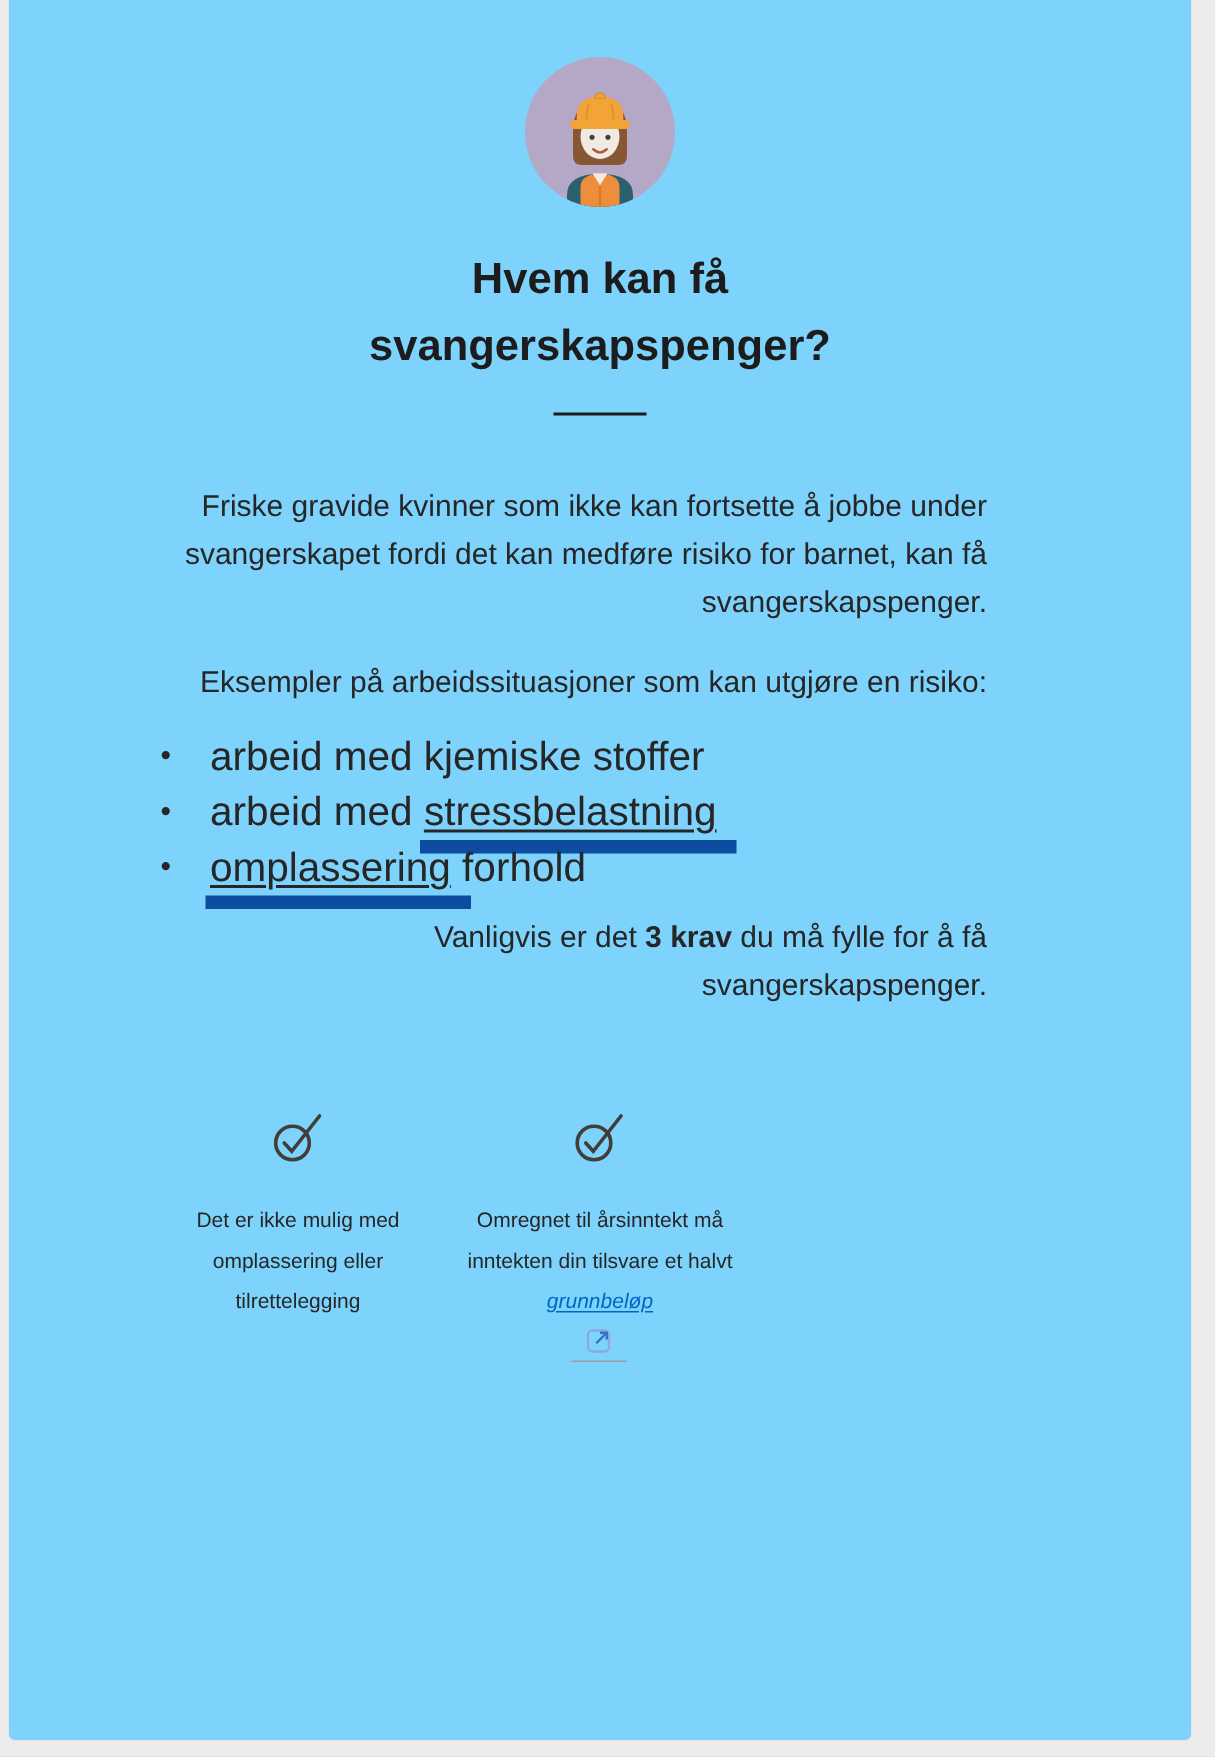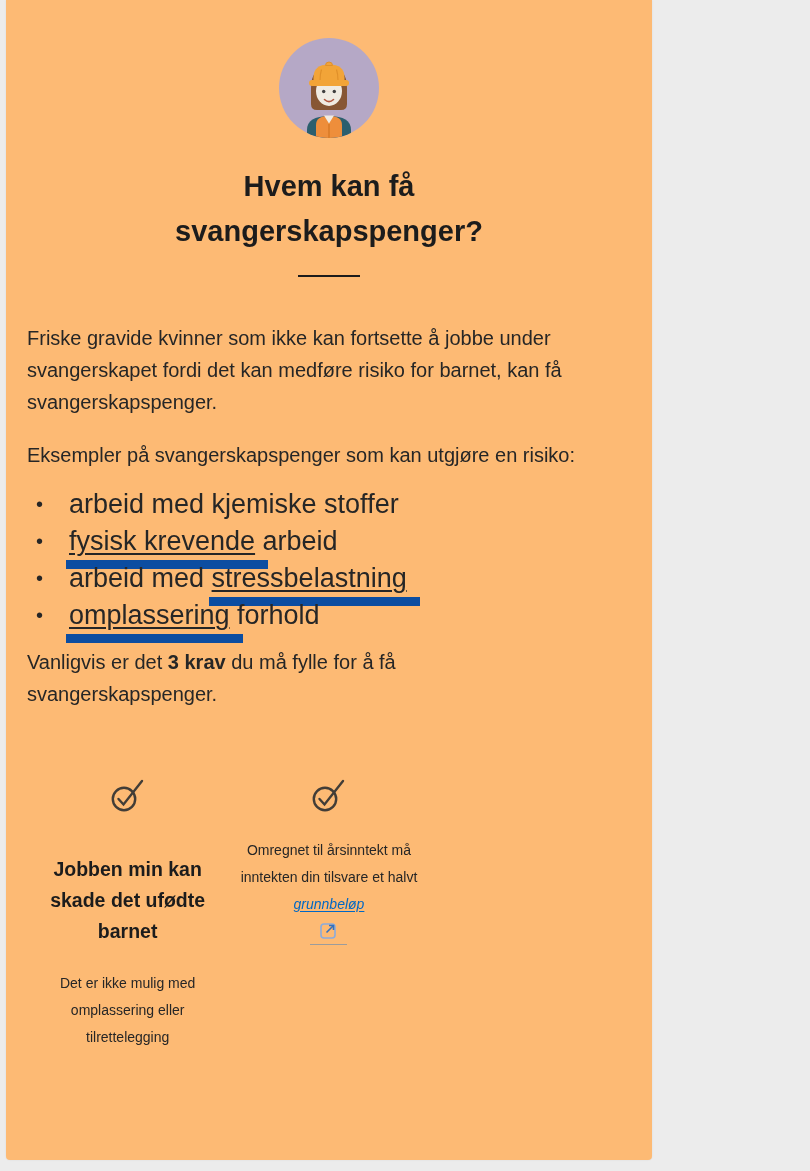--- a/index.html
+++ b/index.html
@@ -12,23 +12,23 @@
   .page {
     width: 810px;
     height: 1171px;
     position: relative;
     background: #ececec;
   }
   .card {
     position: absolute;
     left: 6px;
     top: 0;
-    width: 646px;
+    width: 788px;
     height: 1160px;
-    background: #fdba74;
+    background: #7dd3fc;
     border-radius: 0 0 4px 4px;
     box-shadow: 0 0 2px rgba(0,0,0,0.08);
     overflow: hidden;
   }
   .avatar {
     display: block;
     width: 100px;
     height: 100px;
     margin: 38px auto 0;
   }
@@ -50,20 +50,21 @@
   }
   .content {
     width: 604px;
     margin: 0 auto;
   }
   .body-text {
     font-size: 20px;
     line-height: 32px;
     margin: 0;
     max-width: 560px;
+    text-align: right;
   }
   .p1 { margin-top: 45px; }
   .p2 { margin-top: 21px; }
   .p3 { margin-top: 16px; }
   ul.risk-list {
     list-style: none;
     margin: 19px 0 0 0;
     padding: 0;
   }
   ul.risk-list li {
@@ -163,39 +164,37 @@
       </g>
     </svg>
 
     <h1 class="page-title">Hvem kan få svangerskapspenger?</h1>
     <hr class="title-divider">
 
     <div class="content">
 
       <p class="body-text p1">Friske gravide kvinner som ikke kan fortsette å jobbe under svangerskapet fordi det kan medføre risiko for barnet, kan få svangerskapspenger.</p>
 
-      <p class="body-text p2">Eksempler på svangerskapspenger som kan utgjøre en risiko:</p>
+      <p class="body-text p2">Eksempler på arbeidssituasjoner som kan utgjøre en risiko:</p>
 
       <ul class="risk-list">
         <li><span>arbeid med kjemiske stoffer</span></li>
-        <li><span class="hl">fysisk krevende</span><span> arbeid</span></li>
         <li><span>arbeid med </span><span class="hl">stressbelastning</span></li>
         <li><span class="hl">omplassering</span><span> forhold</span></li>
       </ul>
 
       <p class="body-text p3"><span>Vanligvis er det </span><strong>3 krav</strong><span> du må fylle for å få svangerskapspenger.</span></p>
 
       <div class="reqs">
 
         <div class="req">
           <svg class="check-icon" width="36" height="38" viewBox="0 0 36 38">
             <circle cx="14" cy="23" r="11.2" fill="none" stroke="#423d37" stroke-width="2.4"></circle>
             <path d="M8.5 23 l5 5.5 L32 5" fill="none" stroke="#423d37" stroke-width="2.4" stroke-linecap="round"></path>
           </svg>
-          <h2>Jobben min kan skade det ufødte barnet</h2>
           <p class="req-desc">Det er ikke mulig med omplassering eller tilrettelegging</p>
         </div>
 
         <div class="req">
           <svg class="check-icon" width="36" height="38" viewBox="0 0 36 38">
             <circle cx="14" cy="23" r="11.2" fill="none" stroke="#423d37" stroke-width="2.4"></circle>
             <path d="M8.5 23 l5 5.5 L32 5" fill="none" stroke="#423d37" stroke-width="2.4" stroke-linecap="round"></path>
           </svg>
           <p class="req-desc"><span>Omregnet til årsinntekt må inntekten din tilsvare et halvt </span><a class="inline-link">grunnbeløp</a><br>
             <span class="ext-icon-wrap">

